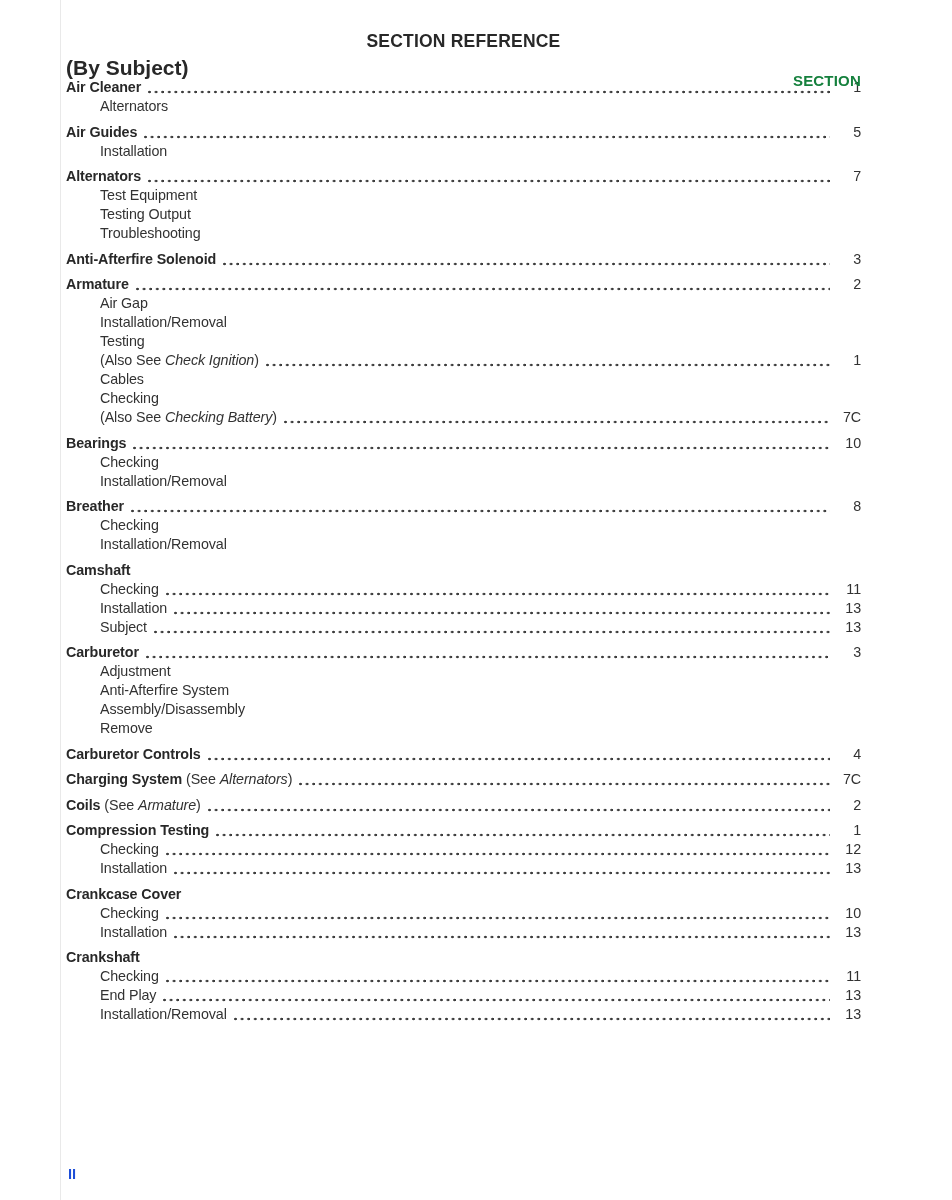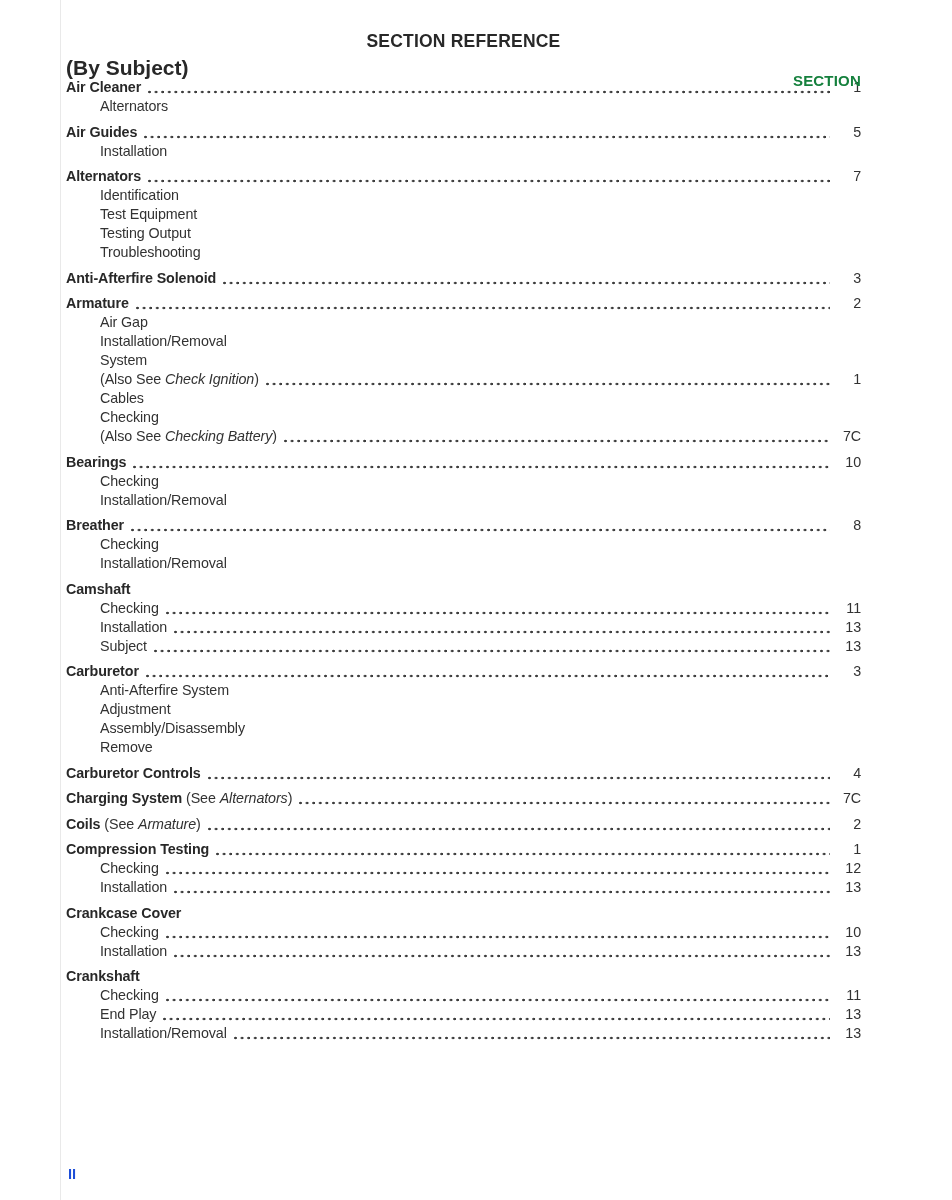--- a/index.html
+++ b/index.html
@@ -131,23 +131,20 @@
         </div>
         <div class="row sub">
           <span class="label"><span>Installation</span></span>
         </div>
         <div class="row main">
           <span class="label"><span class="b">Alternators</span></span>
           <span class="leader"></span>
           <span class="num">7</span>
         </div>
         <div class="row sub">
-          <span class="label"><span>Identification</span></span>
-        </div>
-        <div class="row sub">
           <span class="label"><span>Test Equipment</span></span>
         </div>
         <div class="row sub">
           <span class="label"><span>Testing Output</span></span>
         </div>
         <div class="row sub">
           <span class="label"><span>Troubleshooting</span></span>
         </div>
         <div class="row main">
           <span class="label"><span class="b">Anti-Afterfire Solenoid</span></span>
@@ -159,21 +156,21 @@
           <span class="leader"></span>
           <span class="num">2</span>
         </div>
         <div class="row sub">
           <span class="label"><span>Air Gap</span></span>
         </div>
         <div class="row sub">
           <span class="label"><span>Installation/Removal</span></span>
         </div>
         <div class="row sub">
-          <span class="label"><span>System</span></span>
+          <span class="label"><span>Testing</span></span>
         </div>
         <div class="row sub">
           <span class="label"><span>(Also See </span><span class="i">Check Ignition</span><span>)</span></span>
           <span class="leader"></span>
           <span class="num">1</span>
         </div>
         <div class="row sub">
           <span class="label"><span>Cables</span></span>
         </div>
         <div class="row sub">
@@ -223,24 +220,24 @@
           <span class="label"><span>Subject</span></span>
           <span class="leader"></span>
           <span class="num">13</span>
         </div>
         <div class="row main">
           <span class="label"><span class="b">Carburetor</span></span>
           <span class="leader"></span>
           <span class="num">3</span>
         </div>
         <div class="row sub">
+          <span class="label"><span>Adjustment</span></span>
+        </div>
+        <div class="row sub">
           <span class="label"><span>Anti-Afterfire System</span></span>
-        </div>
-        <div class="row sub">
-          <span class="label"><span>Adjustment</span></span>
         </div>
         <div class="row sub">
           <span class="label"><span>Assembly/Disassembly</span></span>
         </div>
         <div class="row sub">
           <span class="label"><span>Remove</span></span>
         </div>
         <div class="row main">
           <span class="label"><span class="b">Carburetor Controls</span></span>
           <span class="leader"></span>

